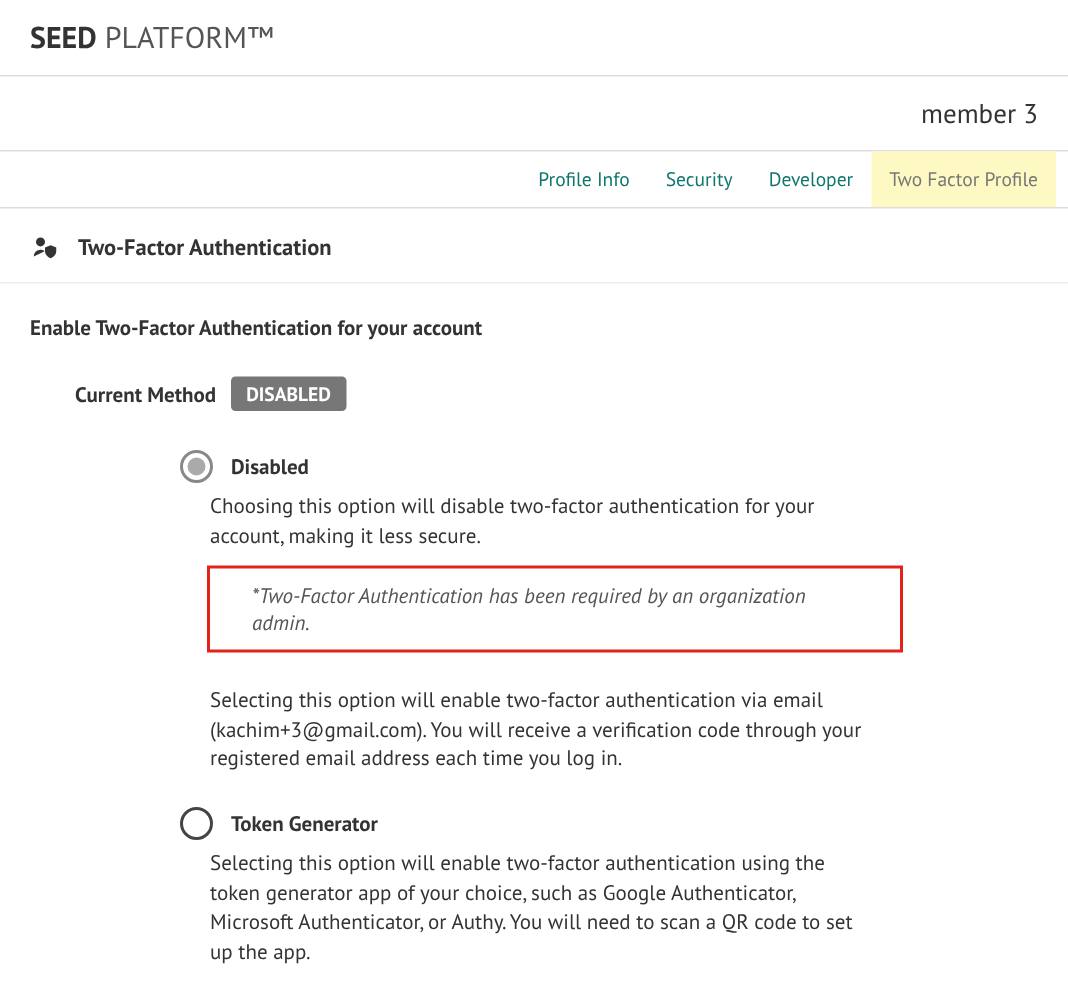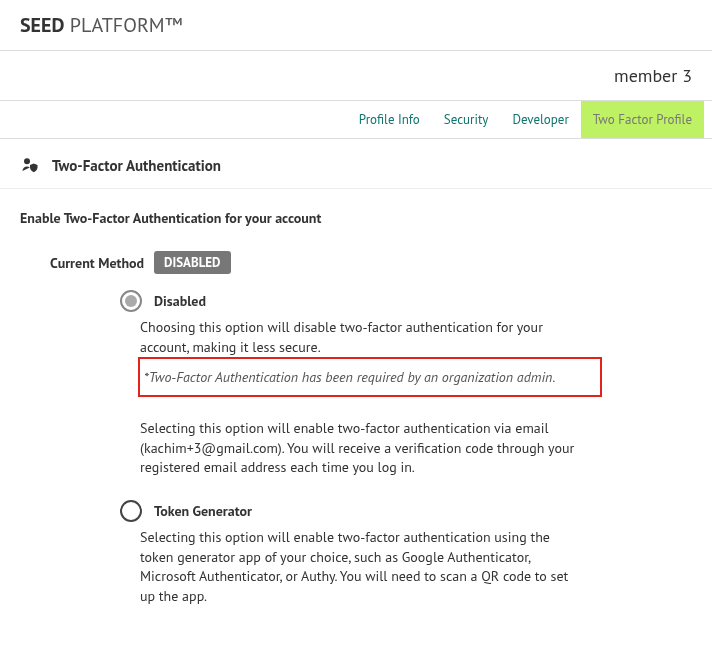--- a/index.html
+++ b/index.html
@@ -35,21 +35,21 @@
   padding-right: 8px;
 }
 .tab {
   padding: 10px 12px;
   font-size: 13px;
   color: #0f766e;
   cursor: pointer;
 }
 .tab-active {
   color: #777;
-  background: #bef264;
+  background: #fef9c3;
 }
 .section-head {
   padding: 17px 20px 13px 20px;
   border-bottom: 1px solid #eee;
   display: flex;
   align-items: flex-start;
   gap: 12px;
 }
 .section-head h2 {
   font-size: 15px;
@@ -62,21 +62,21 @@
 .enable-heading {
   font-size: 14px;
   font-weight: 700;
   margin-bottom: 24px;
 }
 .current-row {
   padding-left: 30px;
   display: flex;
   align-items: center;
   gap: 10px;
-  margin-bottom: 16px;
+  margin-bottom: 26px;
   text-align: center;
 }
 .current-row .lbl {
   font-weight: 700;
   font-size: 14px;
 }
 .badge {
   background: #777;
   color: #fff;
   padding: 3px 10px;
@@ -127,23 +127,23 @@
 }
 .opt-desc {
   font-size: 14px;
   color: #333;
   line-height: 1.4;
   margin-left: 20px;
   max-width: 440px;
 }
 .warn-box {
   border: 2px solid #e2231a;
-  padding: 9px 4px;
+  padding: 9px 28px;
   margin-left: 18px;
-  margin-top: 0;
+  margin-top: 10px;
   max-width: 464px;
 }
 .warn-box span {
   font-style: italic;
   color: #555;
   font-size: 14px;
 }
 svg { display: block; }
 </style>
 </head>

